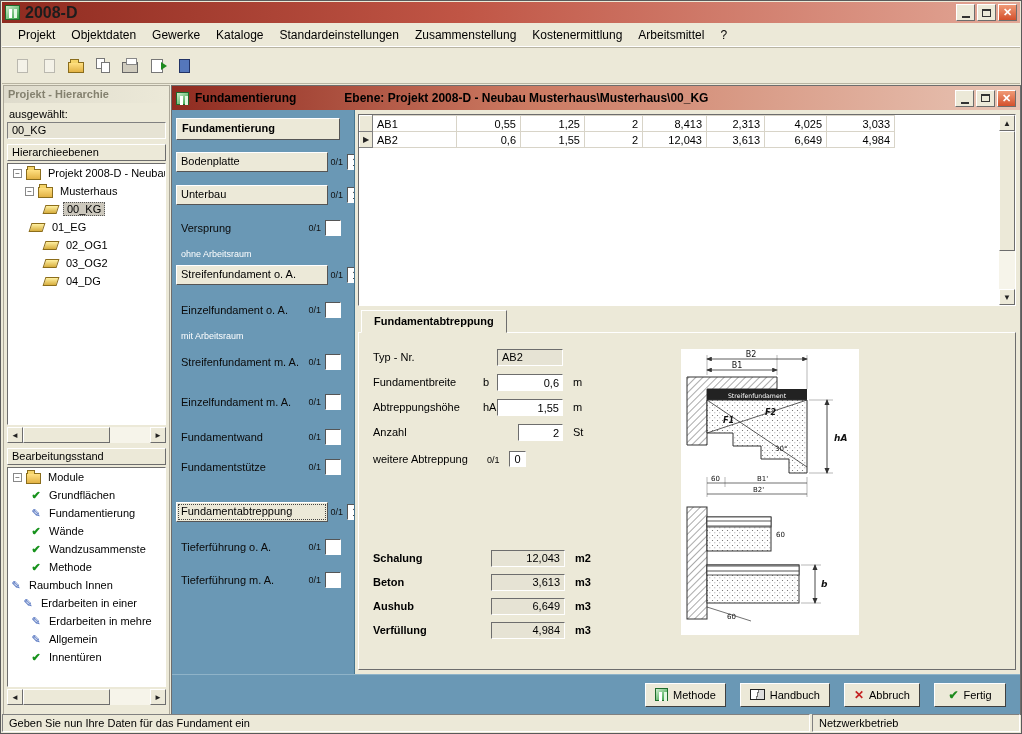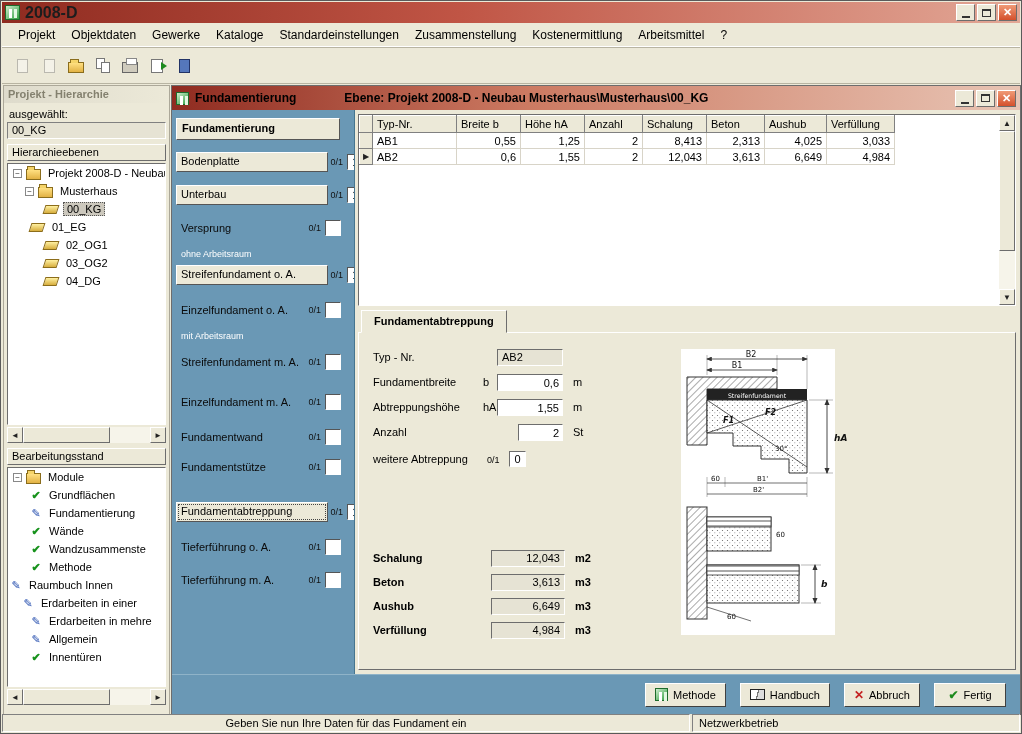--- a/index.html
+++ b/index.html
@@ -96,34 +96,34 @@
 .tab{position:absolute;left:6px;top:200px;height:23px;background:#ece9d8;border:1px solid;border-color:#fff #6d6d6d transparent #fff;font-weight:bold;padding:4px 12px;z-index:2;}
 .formpanel{position:absolute;left:3px;top:222px;right:4px;height:338px;background:#ece9d8;border:1px solid;border-color:#fff #6d6d6d #6d6d6d #fff;}
 .frm-label{position:absolute;left:14px;white-space:nowrap;}
 .frm-sub{position:absolute;left:124px;}
 .frm-input{position:absolute;height:17px;border:1px solid;border-color:#6d6d6d #fff #fff #6d6d6d;background:#fff;font:11px "Liberation Sans",sans-serif;text-align:right;padding:0 3px;}
 .frm-ro{position:absolute;height:17px;border:1px solid;border-color:#6d6d6d #fff #fff #6d6d6d;background:#e6e3d4;padding:1px 4px;}
 .frm-unit{position:absolute;left:214px;}
 .res-label{position:absolute;left:14px;font-weight:bold;}
 .res-box{position:absolute;left:132px;width:74px;height:17px;border:1px solid;border-color:#6d6d6d #fff #fff #6d6d6d;background:#e6e3d4;text-align:right;padding:1px 4px;}
 .res-unit{position:absolute;left:216px;font-weight:bold;}
-.diagram{position:absolute;left:322px;top:16px;width:154px;height:286px;background:#fff;}
+.diagram{position:absolute;left:322px;top:16px;width:178px;height:286px;background:#fff;}
 .diagram text{font-family:"DejaVu Sans",sans-serif;fill:#111;}
 
 
 .fbottom{position:absolute;left:0;right:0;bottom:0;height:40px;background:#6a98b5;border-top:1px solid #8fb3c8;display:flex;align-items:center;justify-content:flex-end;gap:14px;padding-right:14px;}
 .fbtn{height:24px;min-width:72px;background:#ece9d8;border:1px solid;border-color:#fff #404040 #404040 #fff;display:flex;align-items:center;justify-content:center;gap:5px;padding:0 9px;font:11px "Liberation Sans",sans-serif;}
 .x-red{color:#c42222;font-weight:bold;font-size:12px;}
 .c-green{color:#1d8a1d;font-weight:bold;font-size:12px;}
 .ic-book{width:15px;height:11px;background:linear-gradient(105deg,#fff 46%,#777 46%,#777 54%,#ddd 54%);border:1px solid #222;}
 
 
 .statusbar{position:absolute;left:1px;right:1px;bottom:1px;height:18px;display:flex;gap:2px;background:#ece9d8;}
 .status-cell{border:1px solid;border-color:#808080 #fff #fff #808080;padding:2px 6px;white-space:nowrap;overflow:hidden;}
-.st-left{width:688px;text-align:center;}
+.st-left{width:808px;}
 .st-right{flex:1;}
 </style>
 </head>
 <body>
 
 <div class="screen">
 
   <div class="titlebar">
     <span class="applogo"></span>
     <span class="title-text">2008-D</span>
@@ -383,31 +383,20 @@
                 <col style="width:84px">
                 <col style="width:64px">
                 <col style="width:64px">
                 <col style="width:58px">
                 <col style="width:64px">
                 <col style="width:58px">
                 <col style="width:62px">
                 <col style="width:68px">
               </colgroup>
             <tbody>
-                <tr>
-              <th></th>
-              <th>Typ-Nr.</th>
-              <th>Breite b</th>
-              <th>Höhe hA</th>
-              <th>Anzahl</th>
-              <th>Schalung</th>
-              <th>Beton</th>
-              <th>Aushub</th>
-              <th>Verfüllung</th>
-            </tr>
             <tr>
               <td class="mk"></td>
               <td>AB1</td>
               <td class="num">0,55</td>
               <td class="num">1,25</td>
               <td class="num">2</td>
               <td class="num">8,413</td>
               <td class="num">2,313</td>
               <td class="num">4,025</td>
               <td class="num">3,033</td>

